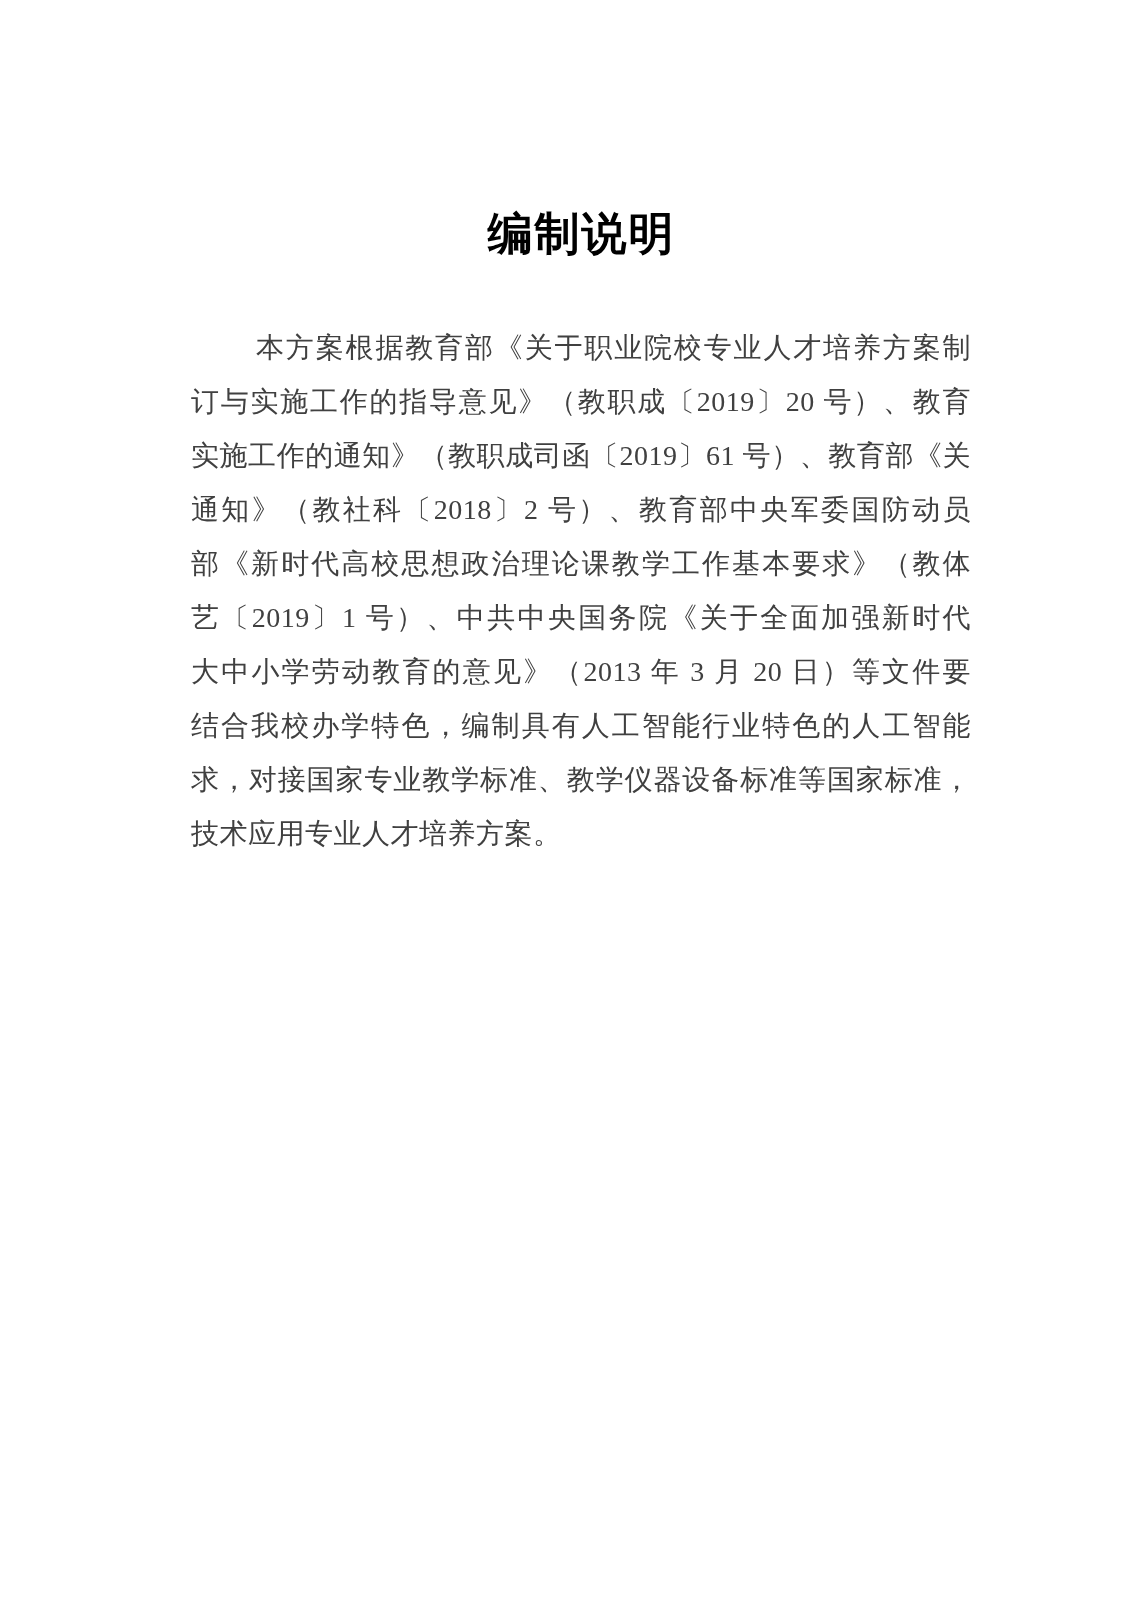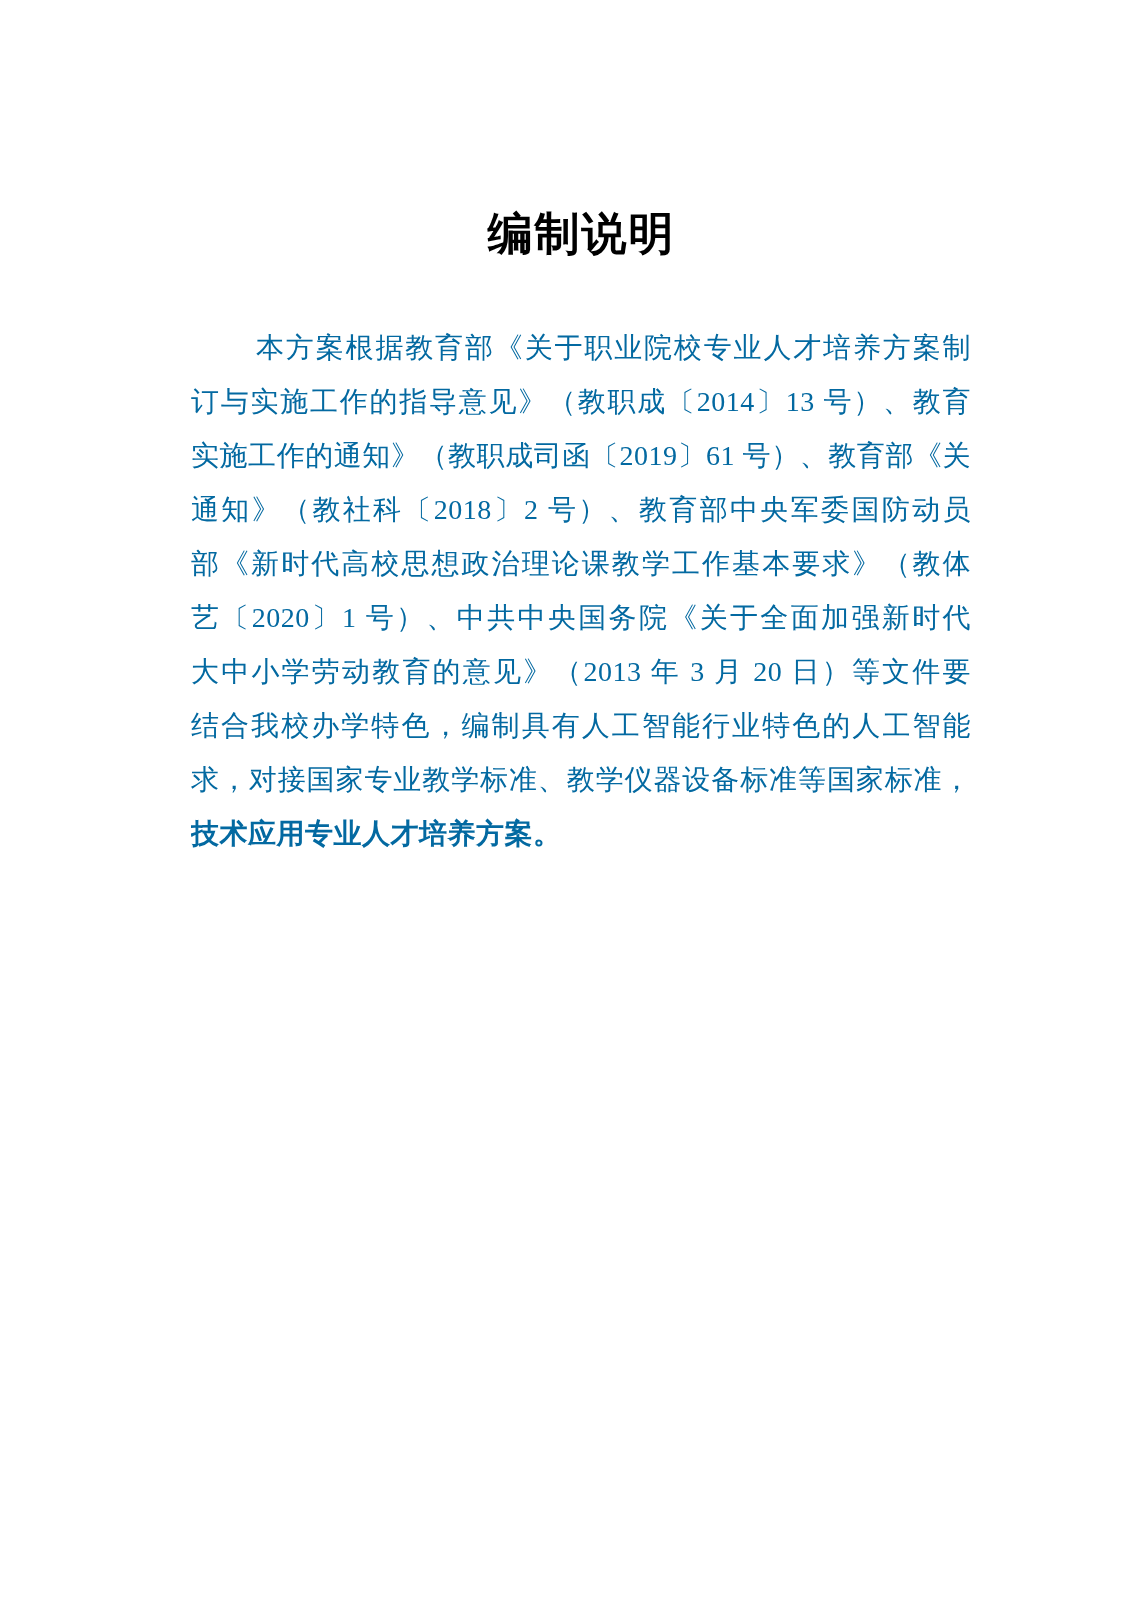--- a/index.html
+++ b/index.html
@@ -22,51 +22,50 @@
     font-size: 45px;
     font-weight: 700;
     color: #000000;
     letter-spacing: 2px;
   }
   .body-text {
     position: absolute;
     left: 171px;
     top: 303px;
     width: 788px;
-    color: #0369a1;
+    color: #404040;
   }
   .tline {
     font-size: 28px;
     line-height: 50px;
     height: 50px;
     overflow: hidden;
     text-align: justify;
     text-align-last: justify;
     letter-spacing: 0.5px;
   }
   .tline.first {
     text-indent: 65px;
   }
   .tline.last {
     text-align: center;
     text-align-last: left;
-    font-weight: bold;
   }
 </style>
 </head>
 <body>
 
 <div class="page">
   <h1 class="doc-title">编制说明</h1>
 
   <div class="body-text">
     <div class="tline first">本方案根据教育部《关于职业院校专业人才培养方案制</div>
-    <div class="tline">订与实施工作的指导意见》（教职成〔2014〕13 号）、教育</div>
+    <div class="tline">订与实施工作的指导意见》（教职成〔2019〕20 号）、教育</div>
     <div class="tline">实施工作的通知》（教职成司函〔2019〕61 号）、教育部《关</div>
     <div class="tline">通知》（教社科〔2018〕2 号）、教育部中央军委国防动员</div>
     <div class="tline">部《新时代高校思想政治理论课教学工作基本要求》（教体</div>
-    <div class="tline">艺〔2020〕1 号）、中共中央国务院《关于全面加强新时代</div>
+    <div class="tline">艺〔2019〕1 号）、中共中央国务院《关于全面加强新时代</div>
     <div class="tline">大中小学劳动教育的意见》（2013 年 3 月 20 日）等文件要</div>
     <div class="tline">结合我校办学特色，编制具有人工智能行业特色的人工智能</div>
     <div class="tline">求，对接国家专业教学标准、教学仪器设备标准等国家标准，</div>
     <div class="tline last">技术应用专业人才培养方案。</div>
   </div>
 </div>
 
 </body></html>

